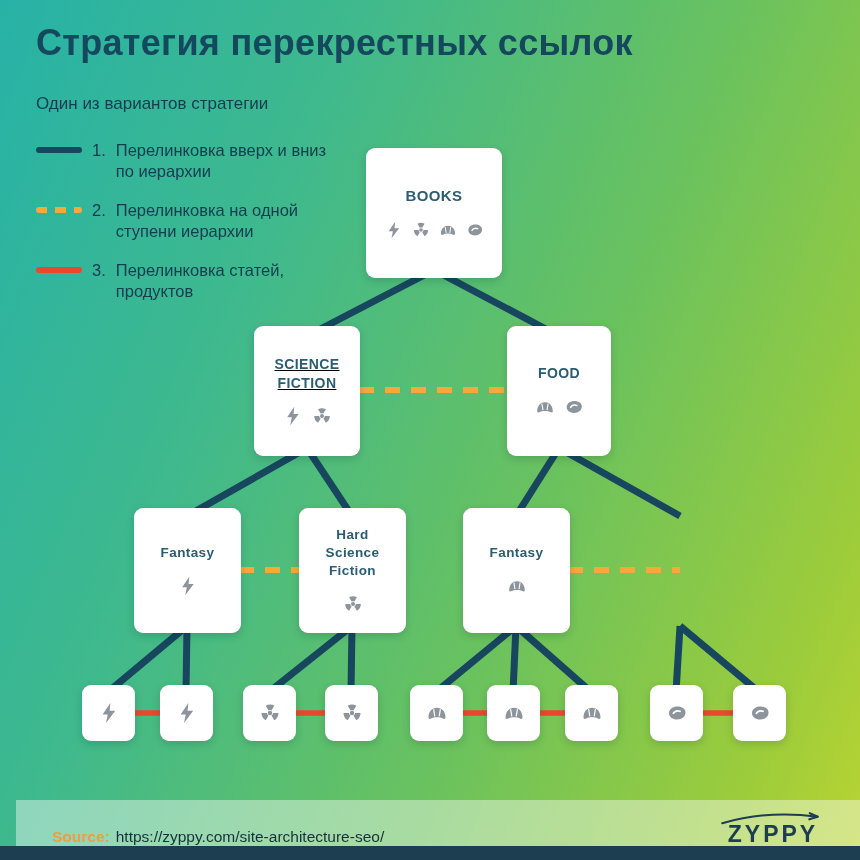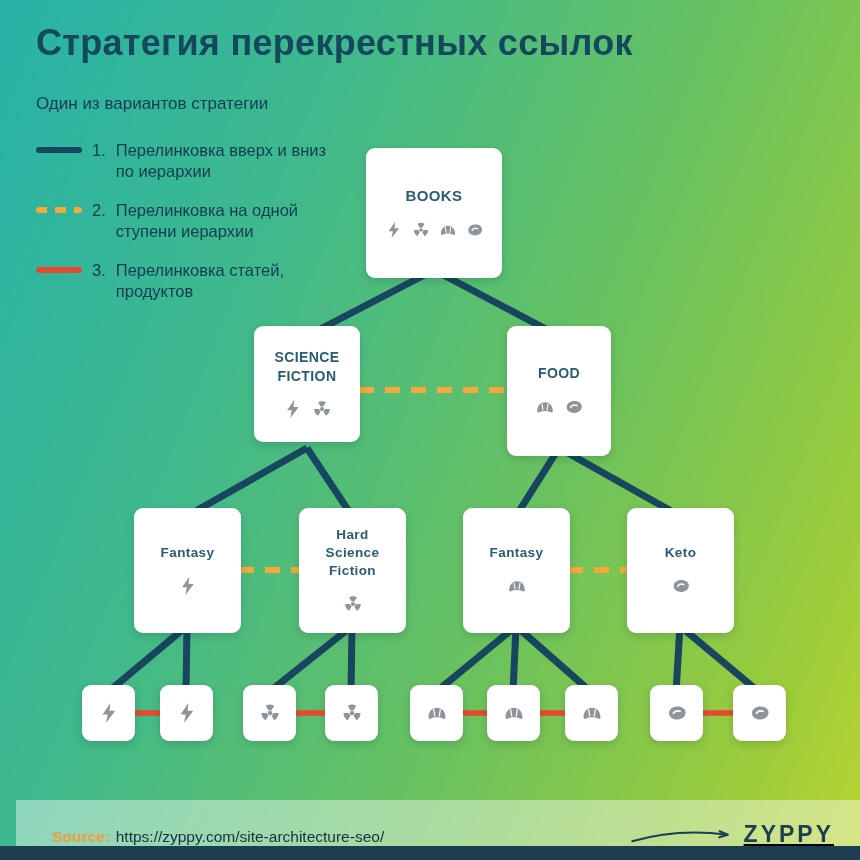--- a/index.html
+++ b/index.html
@@ -28,39 +28,39 @@
   
   .node{position:absolute;background:#ffffff;border-radius:9px;z-index:2;
         box-shadow:0 3px 8px rgba(10,40,50,.18);
         display:flex;flex-direction:column;align-items:center;justify-content:center;gap:14px;}
   .node .label{font-weight:bold;color:#2a5d74;text-align:center;letter-spacing:.4px;line-height:1.35;}
   .icon-row{display:flex;gap:7px;align-items:center;justify-content:center;}
   svg.icon{width:22px;height:22px;}
   #node-books{left:366px;top:148px;width:136px;height:130px;}
   #node-books .label{font-size:15px;}
   #node-books svg.icon{width:20px;height:20px;}
-  #node-science-fiction{left:254px;top:326px;width:106px;height:116px;gap:13px;}
+  #node-science-fiction{left:254px;top:326px;width:106px;height:130px;gap:13px;text-decoration:underline;}
   #node-food{left:507px;top:326px;width:104px;height:130px;gap:13px;}
   #node-science-fiction .label,#node-food .label{font-size:14px;max-width:88px;}
   .lvl3{width:107px;height:125px;gap:13px;align-items:center;}
   .lvl3 .label{font-size:13.5px;}
   #node-fantasy{left:134px;top:508px;}
   #node-hsf{left:299px;top:508px;}
   #node-hsf .label{max-width:64px;}
   #node-pastry{left:463px;top:508px;}
   #node-keto{left:627px;top:508px;}
   .leaf{width:53px;height:56px;border-radius:9px;gap:0;}
   .leaf svg.icon{width:24px;height:24px;}
   
   .footer-band{position:absolute;left:16px;top:800px;width:860px;height:46px;
                background:rgba(255,255,255,.42);display:flex;align-items:flex-end;z-index:3;}
   .source{margin-left:36px;font-size:15.5px;}
   .source .src-label{color:#f59b3c;font-weight:bold;}
   .source .src-url{color:#16303f;margin-left:6px;}
-  .logo{margin-left:auto;margin-right:42px;display:flex;flex-direction:row;align-items:center;text-decoration:underline;}
+  .logo{margin-left:auto;margin-right:42px;display:flex;flex-direction:column;align-items:center;}
   .logo-swoosh{width:122px;height:14px;display:block;}
   .logo-text{font-size:23px;font-weight:bold;color:#1d3e51;letter-spacing:3px;line-height:1;margin-top:-2px;}
   .bottom-strip{position:absolute;left:0;bottom:0;width:860px;height:14px;background:#1d3e51;z-index:4;}
 </style>
 </head>
 <body>
 
 <div id="canvas">
 
   <svg width="0" height="0" style="position:absolute" aria-hidden="true">
@@ -191,26 +191,20 @@
     <svg class="icon">
         <use href="#i-radiation"></use>
       </svg>
   </div>
   <div class="node lvl3" id="node-pastry">
     <div class="label">Fantasy</div>
     <svg class="icon">
         <use href="#i-croissant"></use>
       </svg>
   </div>
-  <div class="node lvl3" id="node-keto">
-    <div class="label">Keto</div>
-    <svg class="icon">
-        <use href="#i-steak"></use>
-      </svg>
-  </div>
 
   <div class="node leaf" style="left:82px;top:685px">
     <svg class="icon">
         <use href="#i-lightning"></use>
       </svg>
     </div>
   <div class="node leaf" style="left:160px;top:685px">
     <svg class="icon">
         <use href="#i-lightning"></use>
       </svg>

